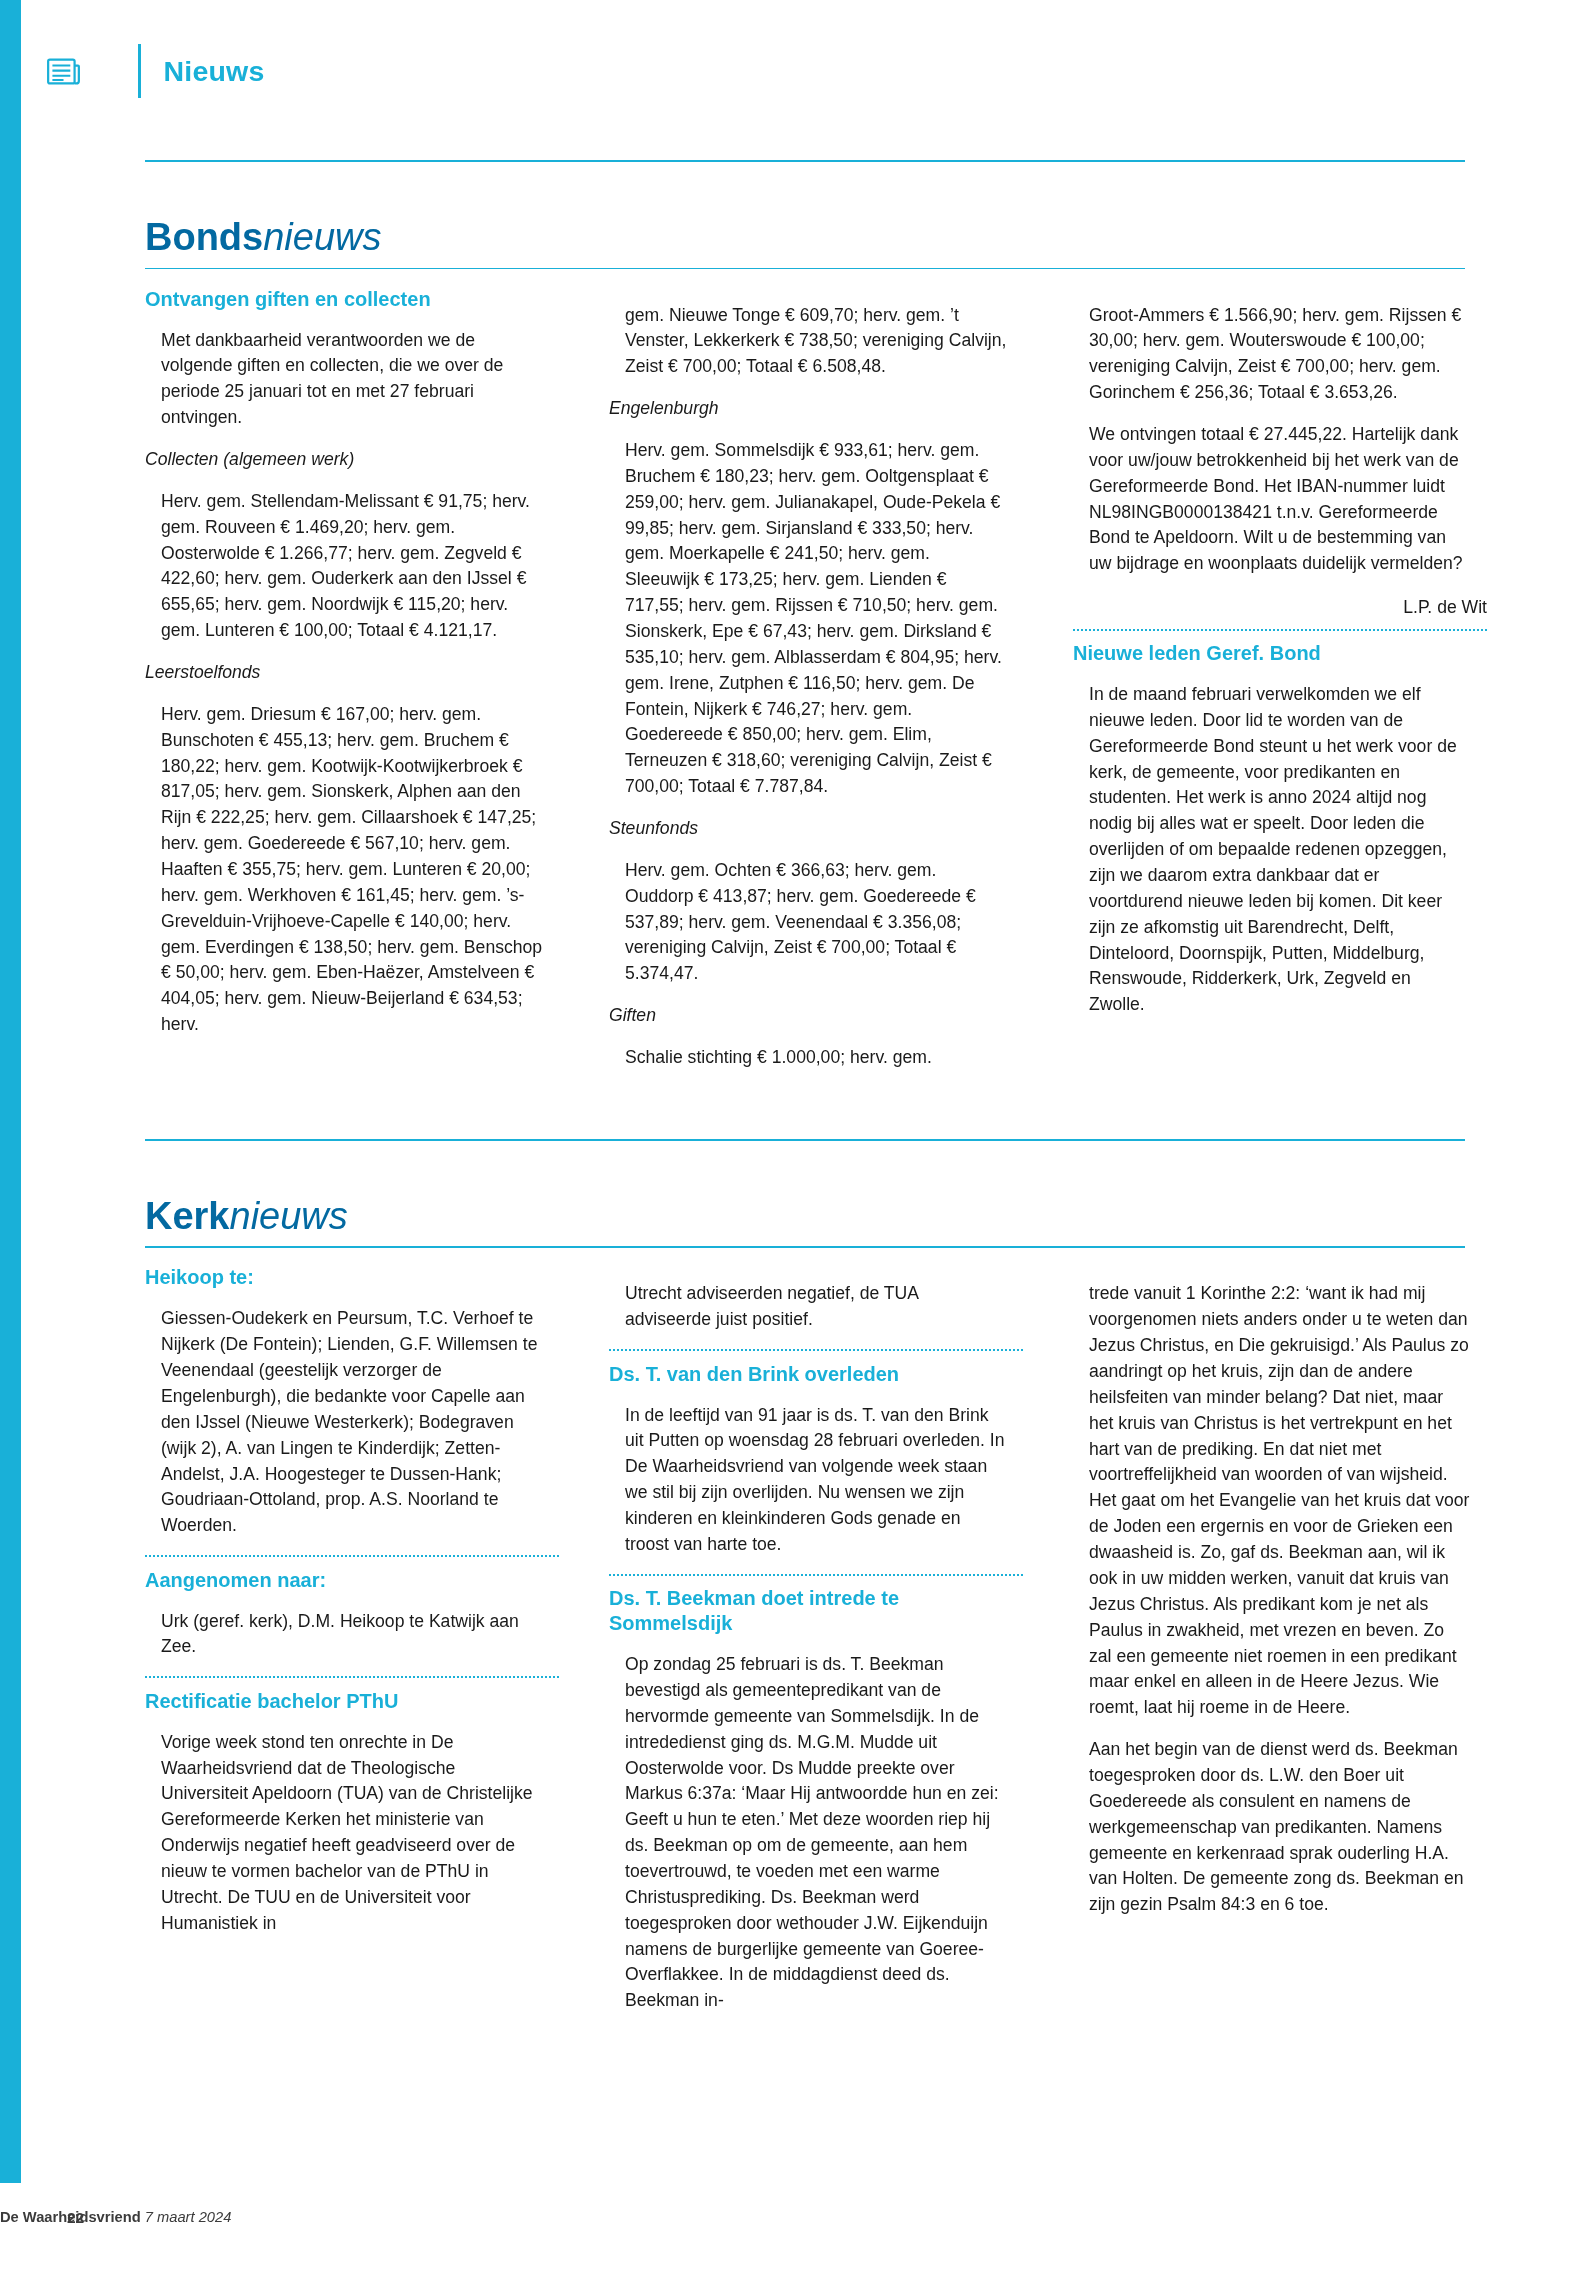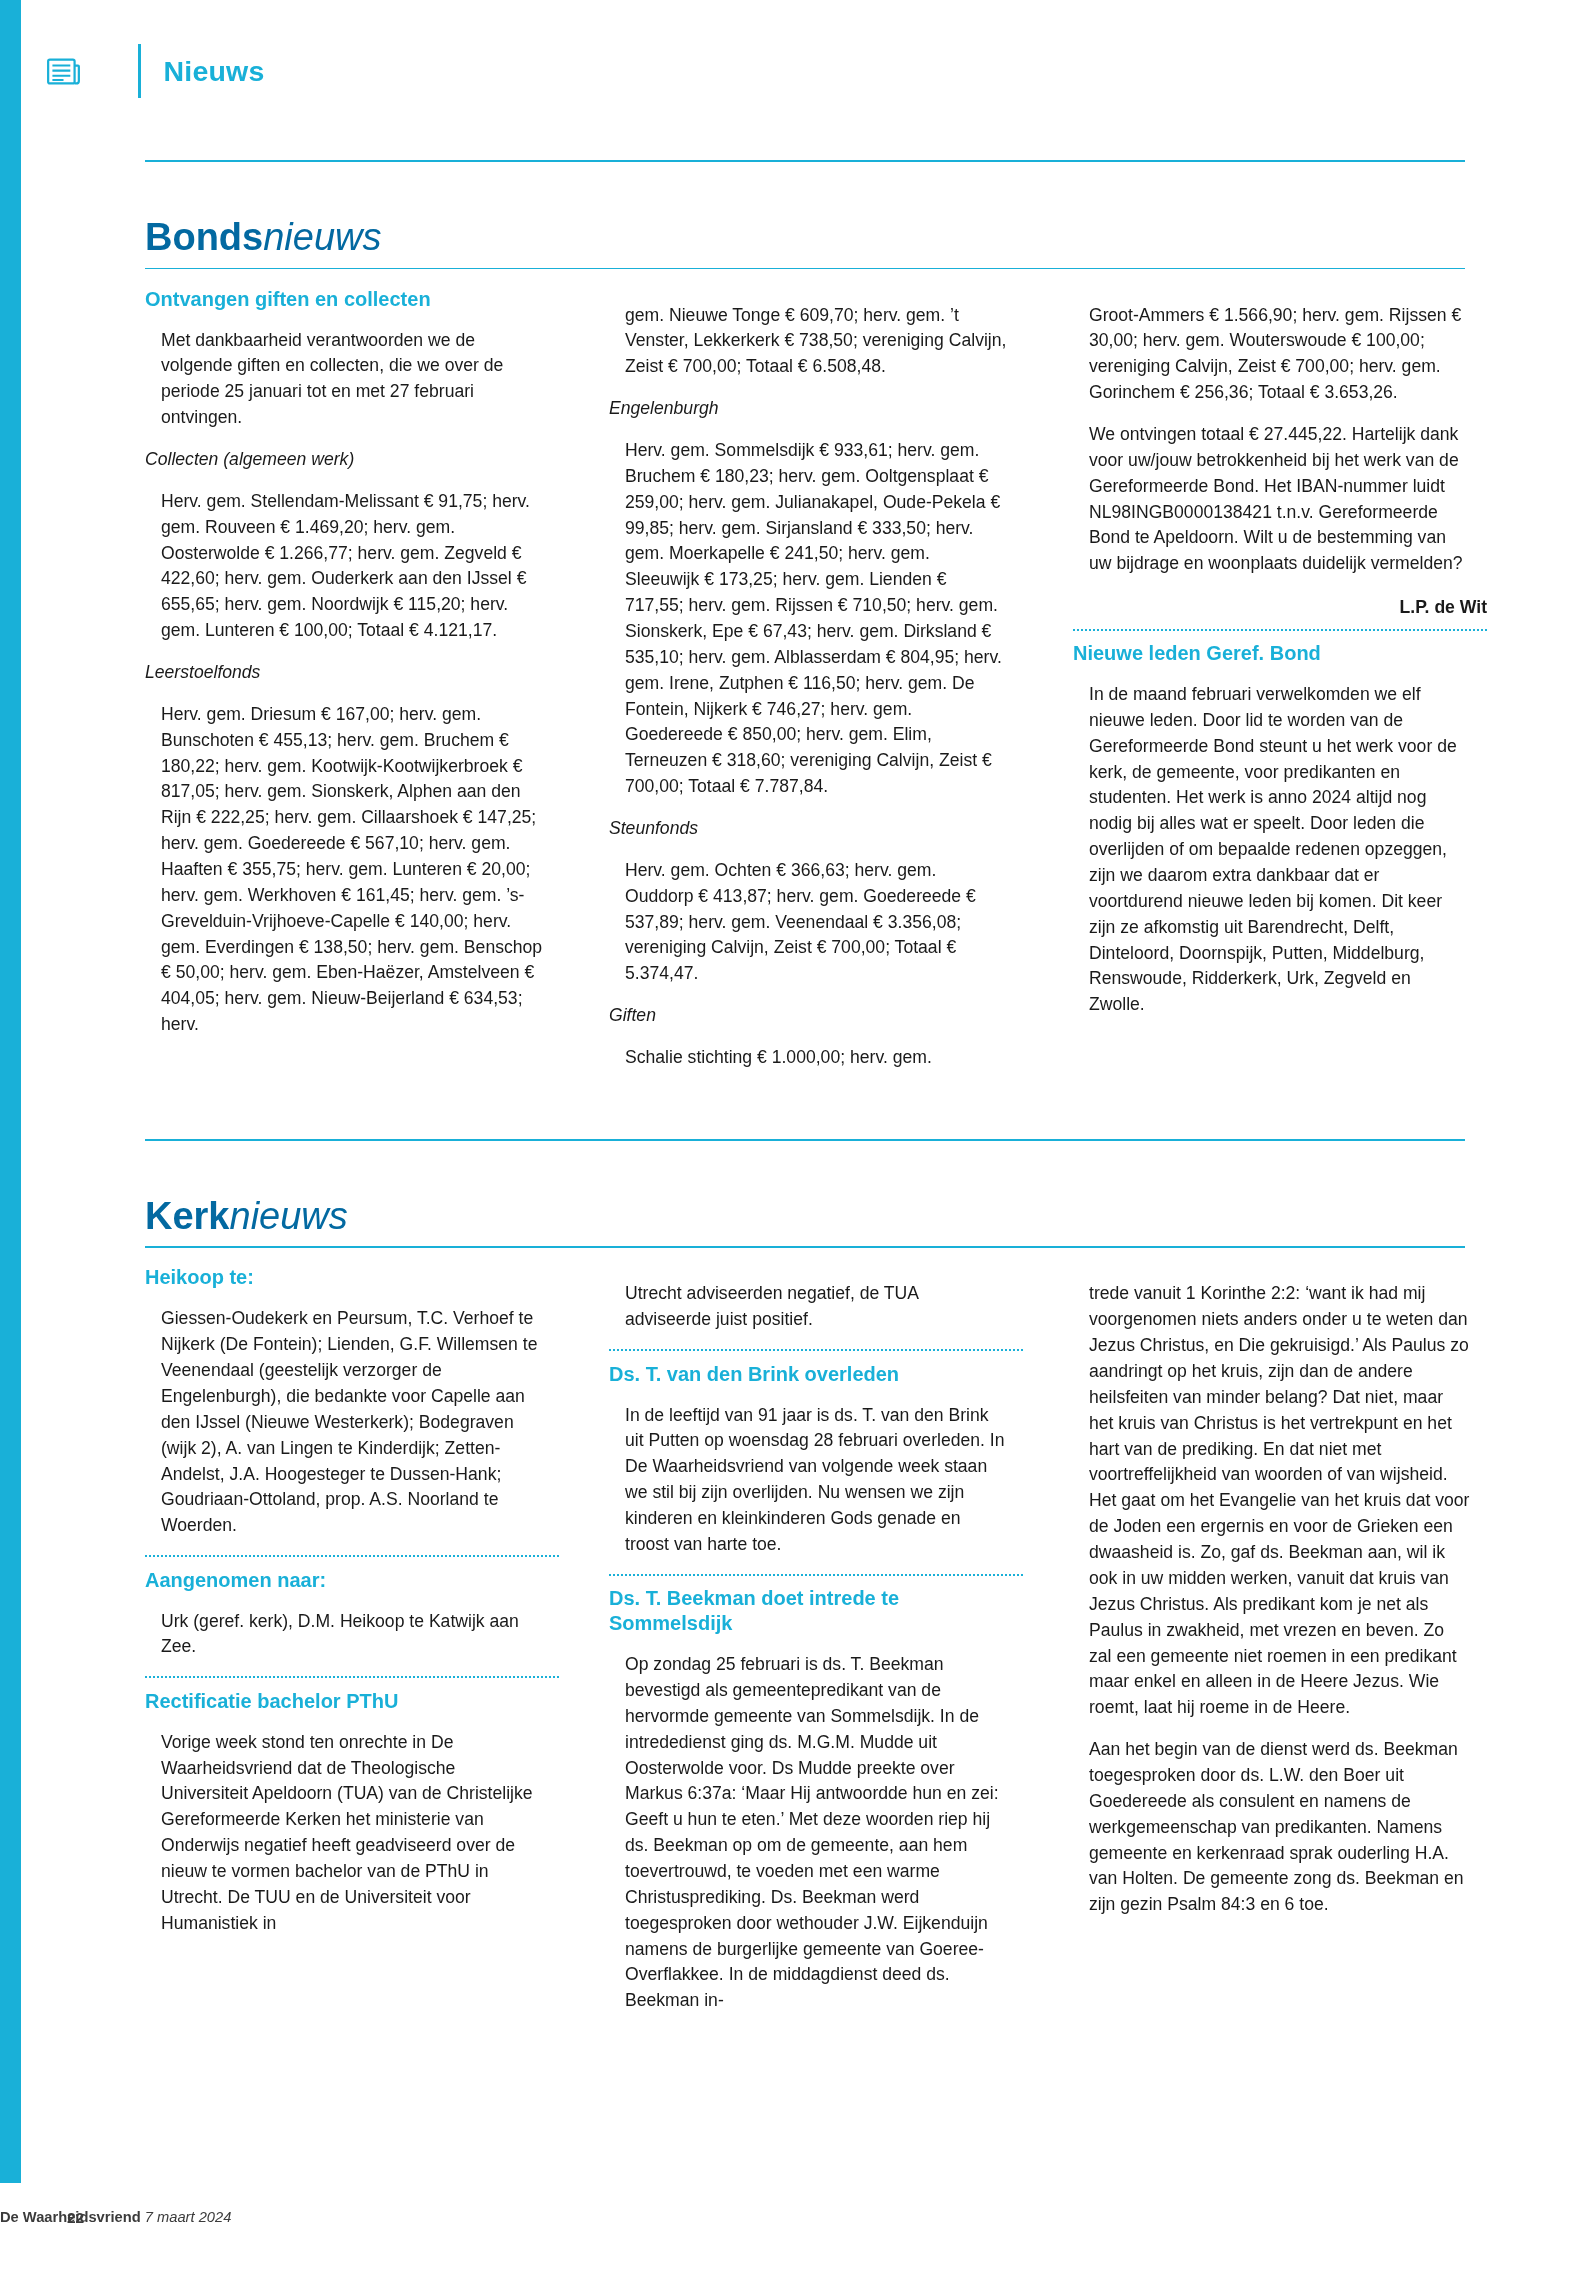--- a/index.html
+++ b/index.html
@@ -131,21 +131,21 @@
     line-height: 1.25;
     margin: 0 0 1.7px 0;
   }
   .ital-line {
     font-style: italic;
     font-size: 17.6px;
     line-height: 1.47;
   }
   .signature {
     text-align: right;
-    font-weight: bold;
+    font-weight: normal;
     font-size: 17.6px;
     margin-top: 20px;
   }
   .dotted {
     border-top: 2.6px dotted #19b0d8;
     margin: 10.4px 0 10.4px 0;
     height: 0;
     width: 100%;
   }
 

